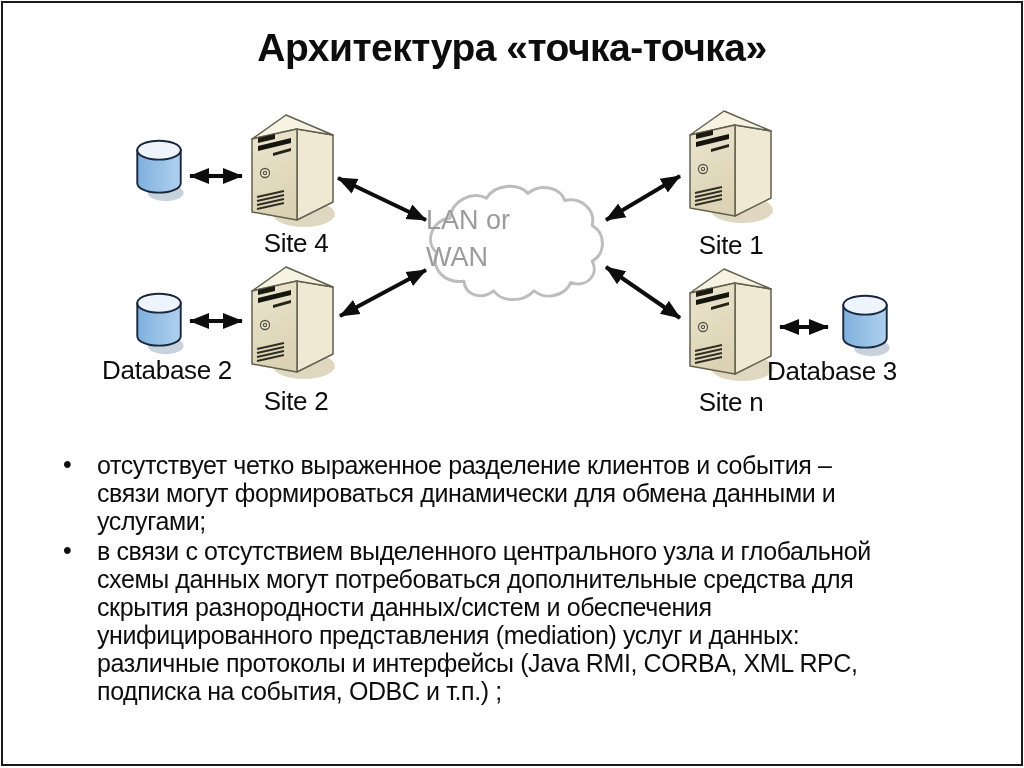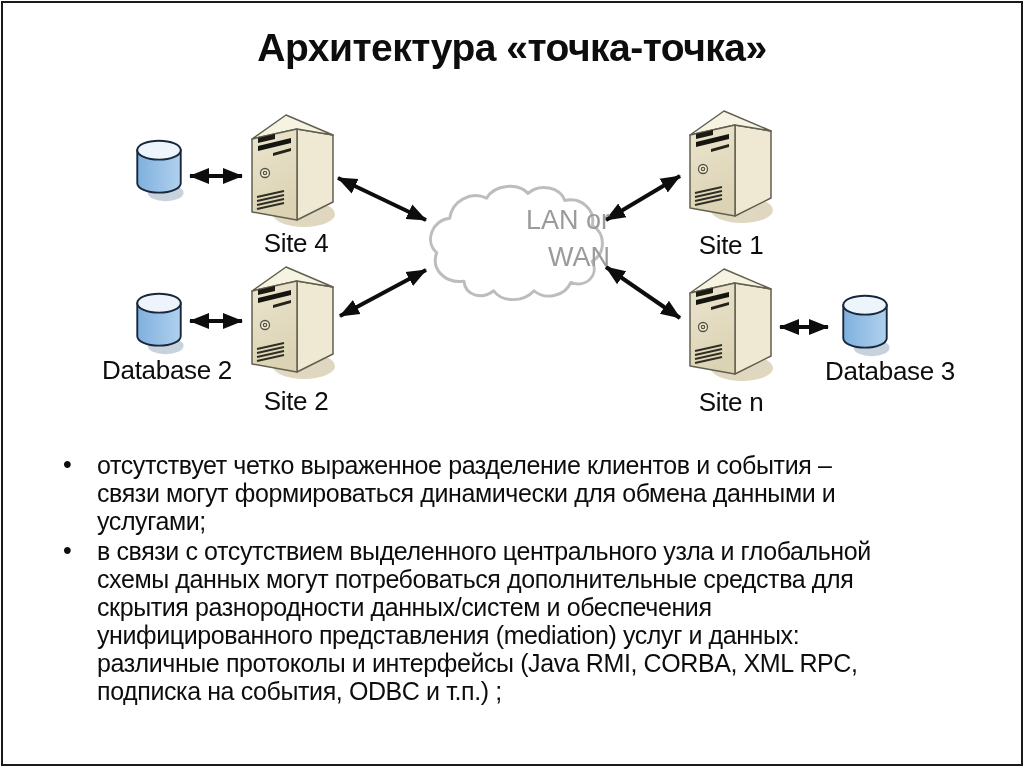--- a/index.html
+++ b/index.html
@@ -13,21 +13,21 @@
     font-size:39px;font-weight:700;letter-spacing:-0.5px;color:#0d0d0d;
   }
   .diagram{position:absolute;top:0;left:0;width:1024px;height:450px;}
   .icon{position:absolute;}
   .node-label{
     position:absolute;text-align:center;font-size:26px;color:#0d0d0d;
     letter-spacing:-0.3px;white-space:nowrap;
   }
   .cloud-wrap{position:absolute;left:426px;top:184px;width:184px;height:128px;}
   .cloud-label{
-    position:absolute;left:0;top:18px;width:100%;text-align:right;
+    position:absolute;left:0;top:18px;width:100%;text-align:left;
     font-size:27px;line-height:37px;color:#9b9b9b;white-space:pre-line;
   }
   .bullets{position:absolute;left:60px;top:451px;width:940px;}
   .bullet-item{position:relative;padding-left:37px;margin:0 0 2px 0;}
   .bullet-marker{position:absolute;left:3px;top:-1px;font-size:25px;color:#0d0d0d;}
   .bullet-text{
     display:block;font-size:25px;line-height:28px;letter-spacing:-0.4px;
     color:#0d0d0d;white-space:pre;
   }
 </style>
@@ -124,21 +124,21 @@
     </svg>
   <svg class="icon" style="left:684px;top:266px" width="92" height="118">
       <use href="#sym-server"></use>
     </svg>
 
   <div class="node-label" style="left:246px;top:228px;width:100px">Site 4</div>
   <div class="node-label" style="left:96px;top:355px;width:142px">Database 2</div>
   <div class="node-label" style="left:246px;top:386px;width:100px">Site 2</div>
   <div class="node-label" style="left:681px;top:230px;width:100px">Site 1</div>
   <div class="node-label" style="left:681px;top:387px;width:100px">Site n</div>
-  <div class="node-label" style="left:819px;top:356px;width:142px">Database 3</div>
+  <div class="node-label" style="left:761px;top:356px;width:142px">Database 3</div>
 </div>
 
 <div class="bullets">
   <div class="bullet-item">
     <span class="bullet-marker">•</span>
     <span class="bullet-text">отсутствует четко выраженное разделение клиентов и события –
 связи могут формироваться динамически для обмена данными и
 услугами;</span>
   </div>
   <div class="bullet-item">

